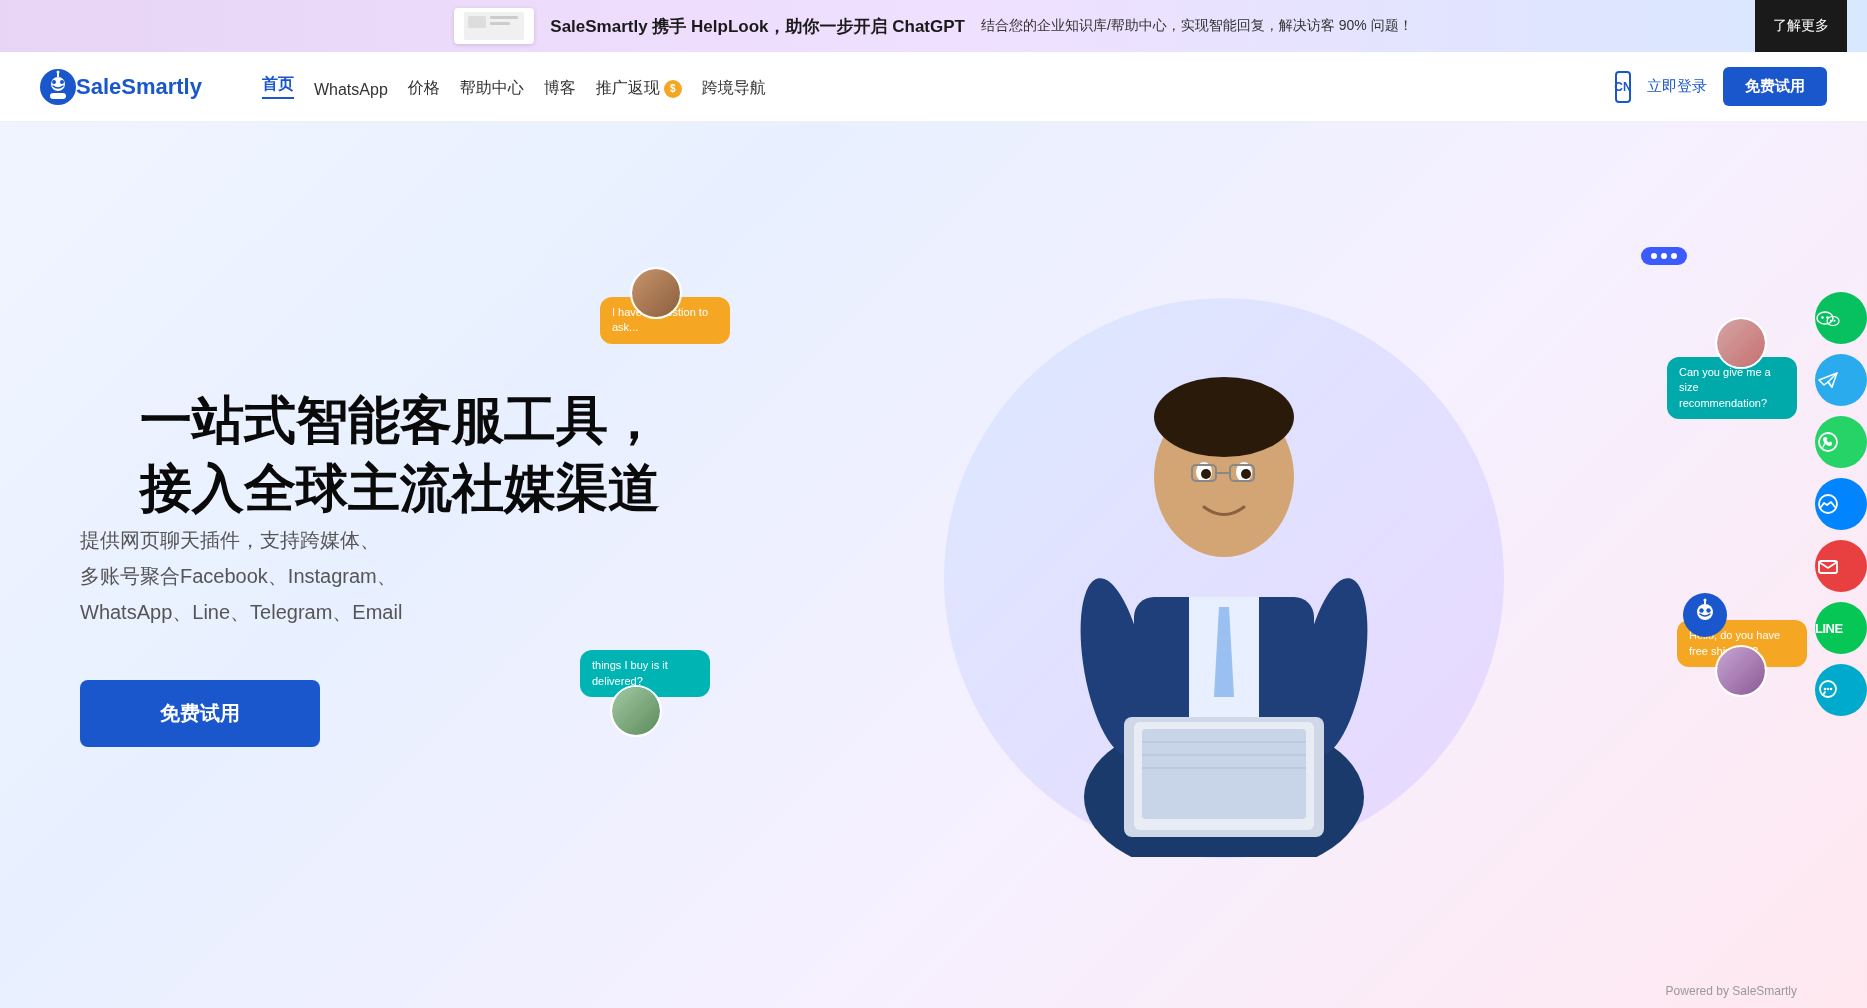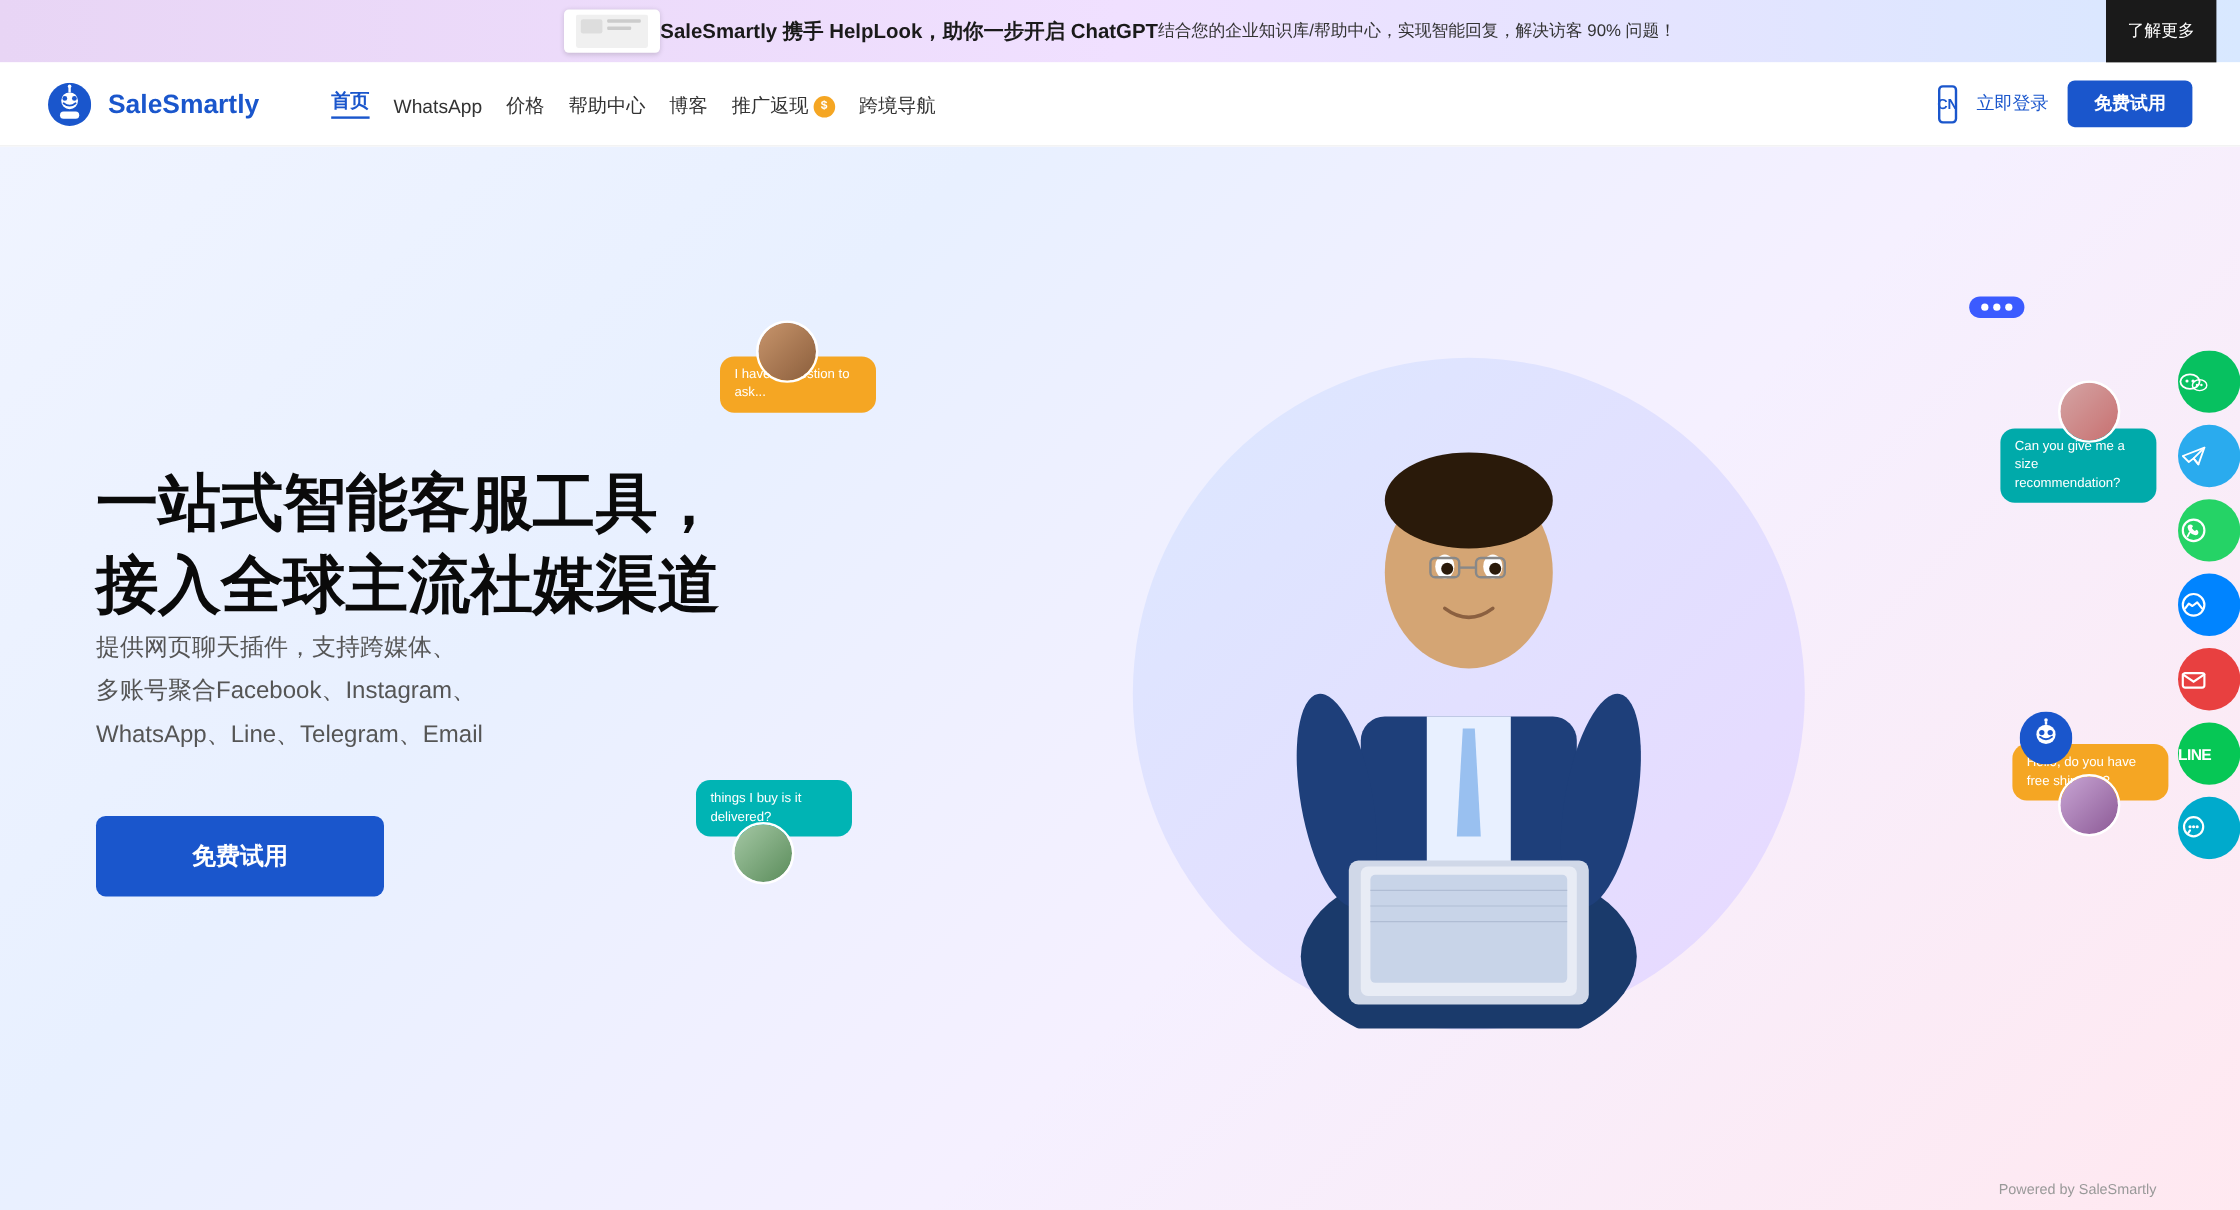--- a/index.html
+++ b/index.html
@@ -5,20 +5,21 @@
     * { margin: 0; padding: 0; box-sizing: border-box; }
     body { font-family: -apple-system, BlinkMacSystemFont, 'PingFang SC', 'Microsoft YaHei', sans-serif; overflow-x: hidden; }
 
     
     .top-banner {
       background: linear-gradient(90deg, #e8d5f5 0%, #f0e0ff 50%, #d8e8ff 100%);
       display: flex;
       align-items: center;
       justify-content: center;
       padding: 8px 20px;
+      gap: 16px;
       position: relative;
       min-height: 42px;
     }
     .banner-left-thumb {
       width: 80px;
       height: 36px;
       background: #fff;
       border-radius: 4px;
       box-shadow: 0 1px 4px rgba(0,0,0,0.15);
       display: flex;
@@ -58,21 +59,21 @@
       padding: 0 40px;
       height: 70px;
       background: #fff;
       border-bottom: 1px solid #f0f0f0;
       position: relative;
       z-index: 10;
     }
     .logo-area {
       display: flex;
       align-items: center;
-      gap: 14px;
+      gap: 0;
       margin-right: 60px;
       text-decoration: none;
     }
     .logo-icon {
       width: 36px;
       height: 36px;
     }
     .logo-text {
       font-size: 22px;
       font-weight: 700;
@@ -164,20 +165,21 @@
     .hero-content {
       flex: 1;
       max-width: 580px;
       z-index: 2;
     }
     .hero-title {
       font-size: 52px;
       font-weight: 900;
       color: #0a0a0a;
       line-height: 1.3;
+      text-align: right;
     }
     .hero-subtitle {
       font-size: 20px;
       color: #555;
       line-height: 1.8;
       margin-bottom: 50px;
     }
     .hero-cta {
       background: #1a56cc;
       color: #fff;

